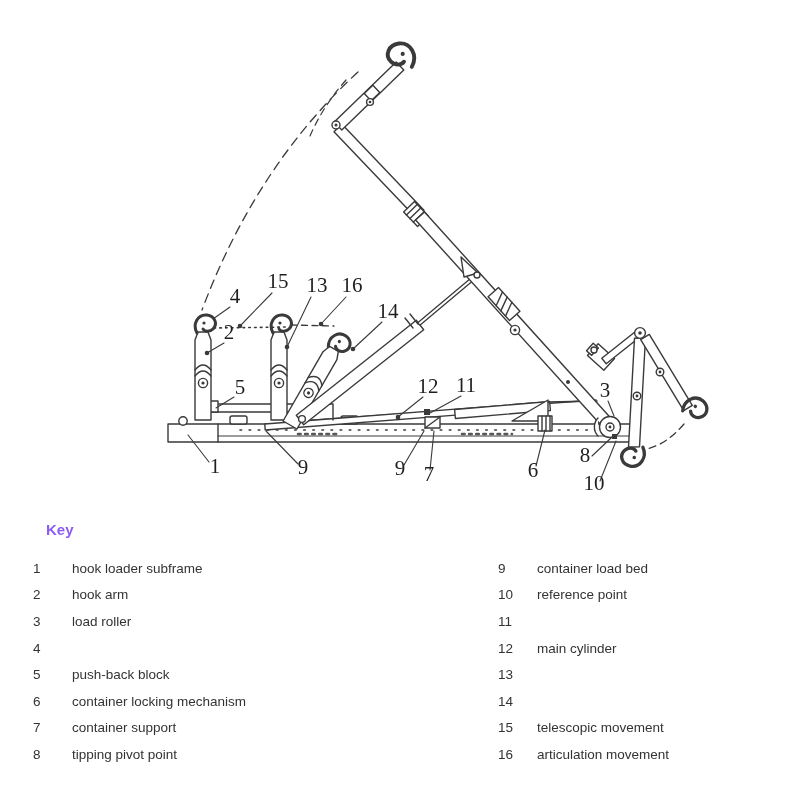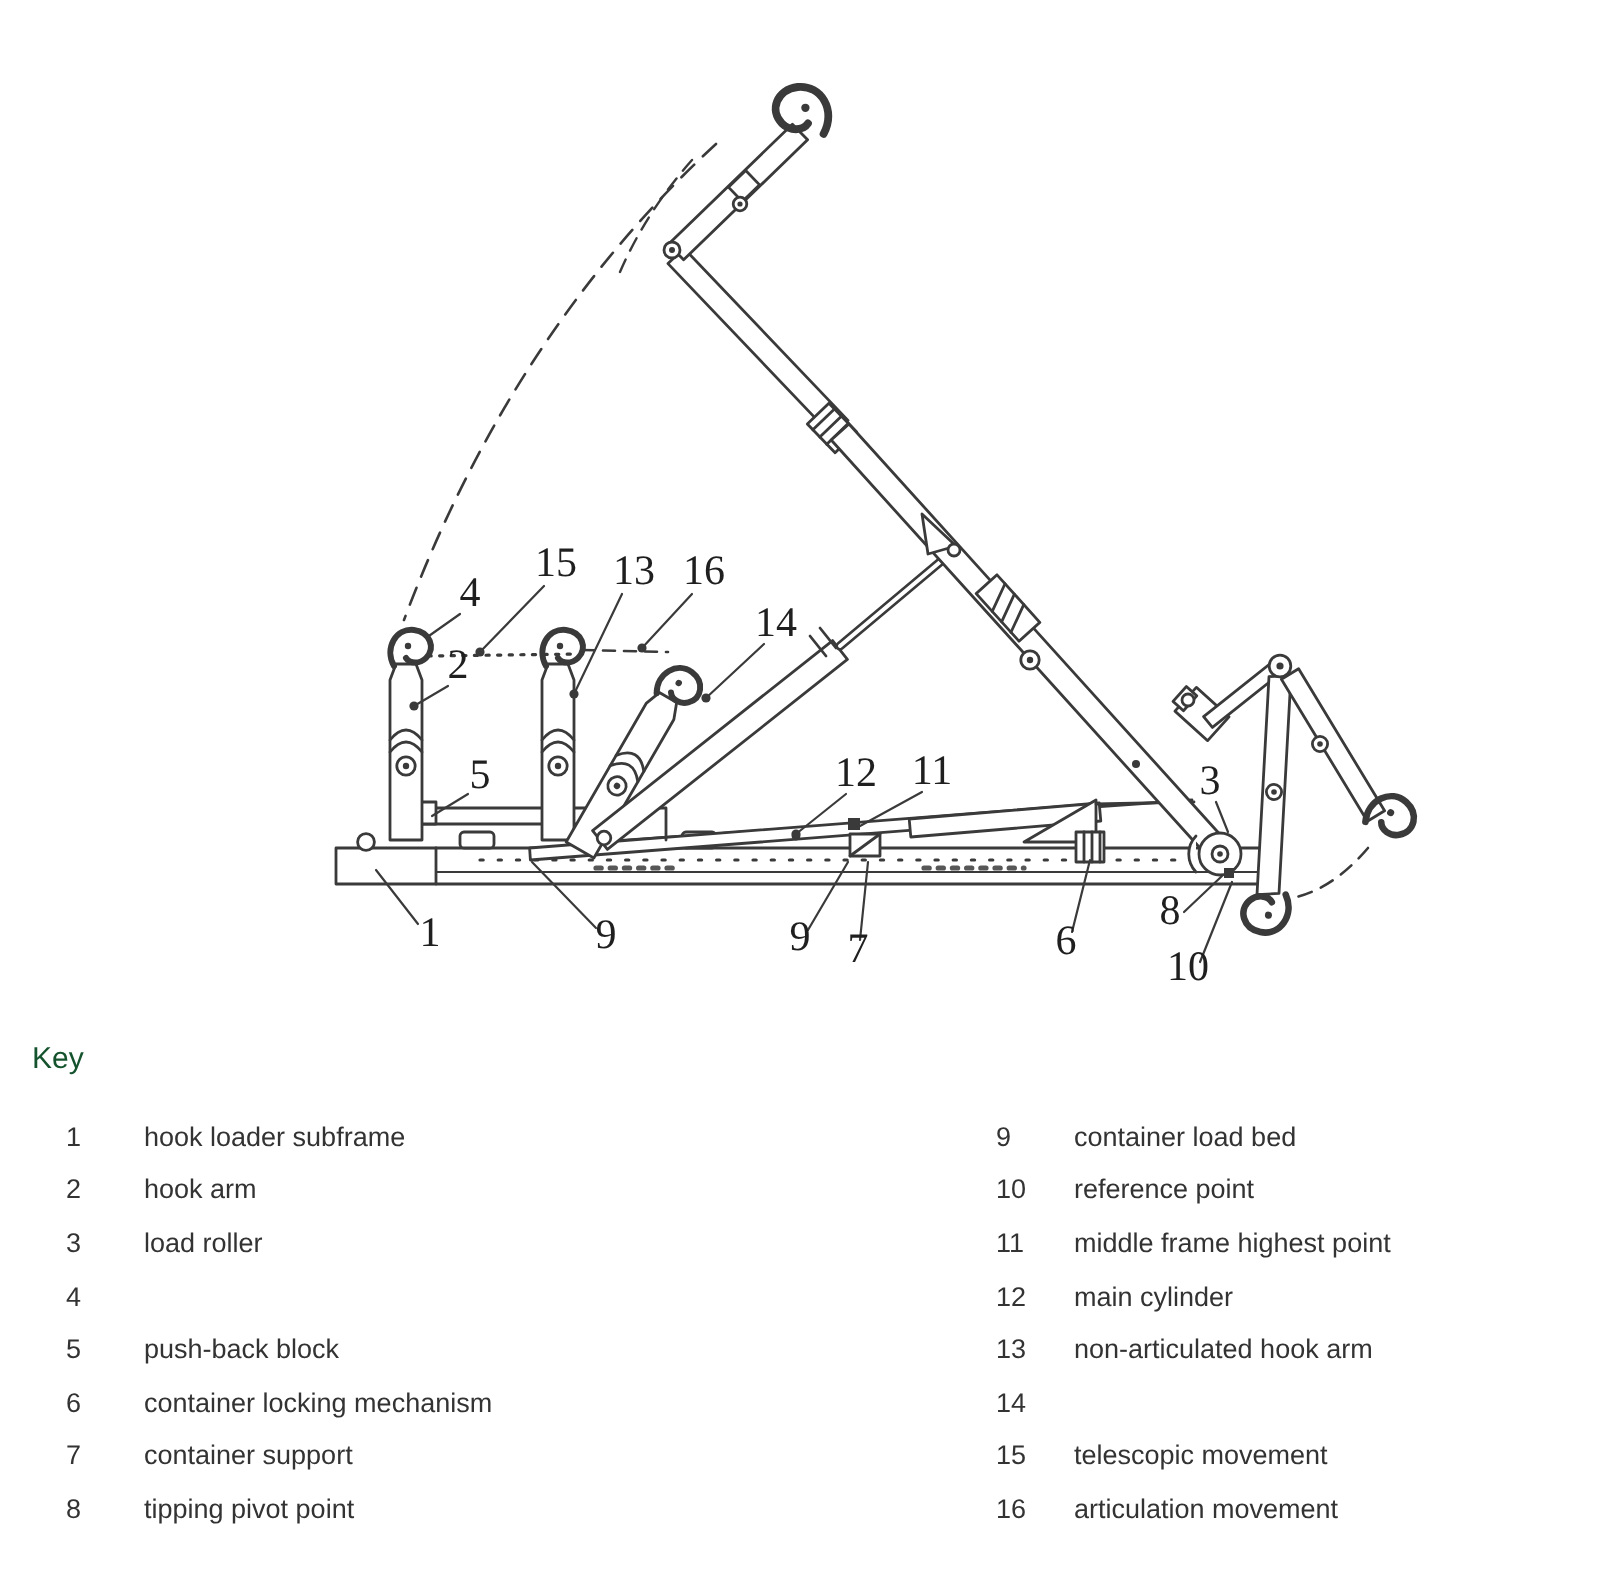--- a/index.html
+++ b/index.html
@@ -1,20 +1,20 @@
 <!DOCTYPE html>
 <html><head>
 <meta charset="utf-8">
 <style>
   html,body{margin:0;padding:0;background:#fff;}
   body{width:800px;height:786px;position:relative;font-family:"Liberation Sans",sans-serif;overflow:hidden;}
   #stage{position:absolute;left:0;top:0;width:800px;height:786px;background:#fff;}
   svg{position:absolute;left:0;top:0;}
   .dlabel{font-family:"Liberation Serif",serif;font-size:21px;fill:#1f1f1f;}
-  #key-title{position:absolute;left:16px;top:521px;margin:0;font-size:15px;font-weight:normal;color:#14532d;}
+  #key-title{position:absolute;left:46px;top:521px;margin:0;font-size:15px;font-weight:bold;color:#8b5cf6;}
   .key-col{position:absolute;top:555px;display:flex;flex-direction:column;}
   #key-left-col{left:33px;width:400px;}
   #key-right-col{left:498px;width:290px;}
   .key-row{height:26.6px;display:flex;align-items:center;font-size:13.5px;color:#333;}
   .key-num{width:39px;flex:0 0 39px;}
   .key-label{flex:1;}
 </style>
 </head>
 <body>
 
@@ -239,29 +239,27 @@
       <div class="key-row">
         <span class="key-num">9</span>
         <span class="key-label">container load bed</span>
       </div>
       <div class="key-row">
         <span class="key-num">10</span>
         <span class="key-label">reference point</span>
       </div>
       <div class="key-row">
         <span class="key-num">11</span>
-        <span class="key-label">middle frame highest point</span>
       </div>
       <div class="key-row">
         <span class="key-num">12</span>
         <span class="key-label">main cylinder</span>
       </div>
       <div class="key-row">
         <span class="key-num">13</span>
-        <span class="key-label">non-articulated hook arm</span>
       </div>
       <div class="key-row">
         <span class="key-num">14</span>
       </div>
       <div class="key-row">
         <span class="key-num">15</span>
         <span class="key-label">telescopic movement</span>
       </div>
       <div class="key-row">
         <span class="key-num">16</span>

